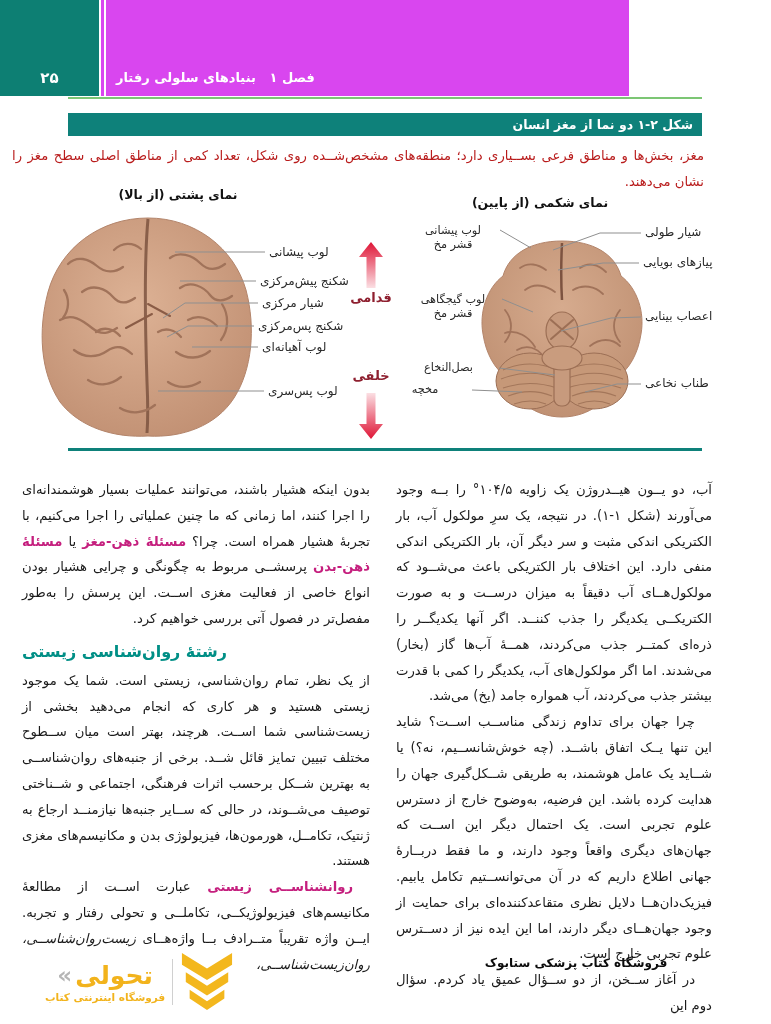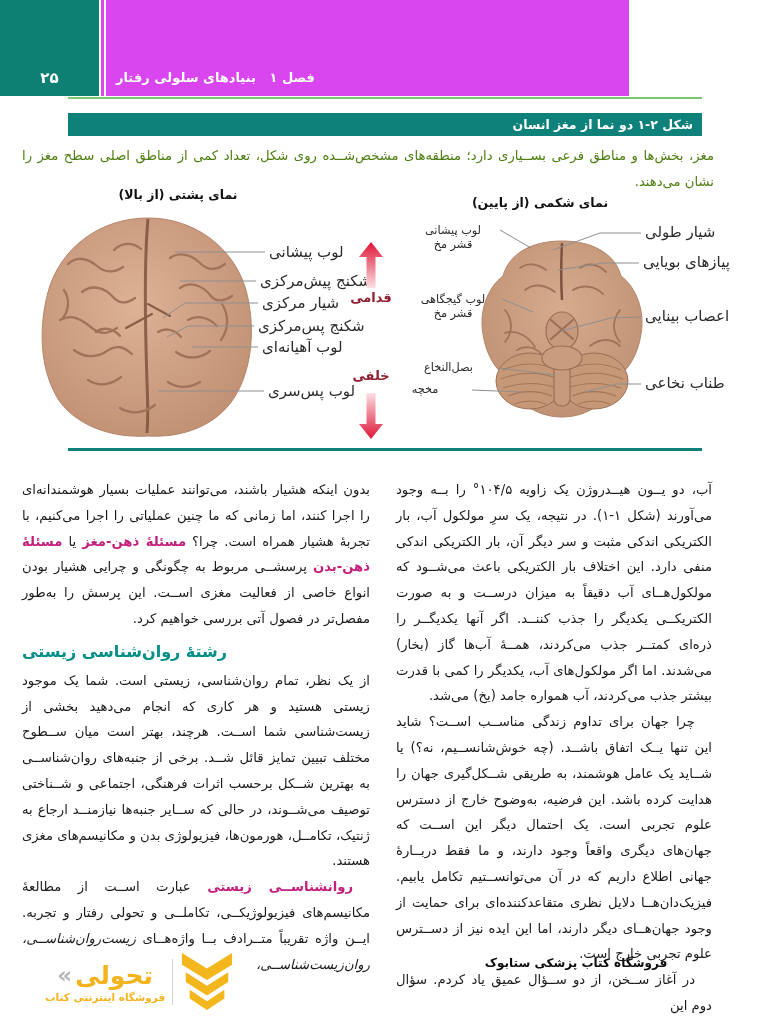--- a/index.html
+++ b/index.html
@@ -9,24 +9,24 @@
   
   .hdr{top:0;left:0;width:629px;height:96px;background:#d946ef}
   .hdr-block{top:0;left:0;width:99px;height:96px;background:#0d7f73}
   .hdr-num{left:0;width:99px;bottom:9px;text-align:center;color:#fff;font-weight:bold;font-size:15px}
   .hdr-sep{left:99px;top:0;height:96px;width:3px;border-left:2px solid #fff;border-right:2px solid #fff}
   .hdr-chapter{left:116px;bottom:11px;color:#fff;font-weight:bold;font-size:13px;white-space:nowrap;direction:rtl}
   .green-rule{left:68px;top:97px;width:634px;height:2px;background:#7cc674}
   
   .fig-bar{left:68px;top:113px;width:634px;height:23px;background:#0e817a;color:#fff;font-weight:bold;
            font-size:12.5px;line-height:23px;padding:0 9px;box-sizing:border-box}
-  .caption{left:22px;top:143px;width:692px;font-size:13.2px;line-height:26px;text-align:justify;color:#4d7c0f}
+  .caption{left:12px;top:143px;width:692px;font-size:13.2px;line-height:26px;text-align:justify;color:#b91c1c}
   .fig{left:0;top:185px;width:771px;height:263px}
   .fig .ttl{position:absolute;font-weight:bold;font-size:12.5px;color:#111;text-align:center;white-space:nowrap;width:180px}
-  .lbl{position:absolute;font-size:15px;color:#2a2a2a;white-space:nowrap;line-height:13px}
+  .lbl{position:absolute;font-size:12px;color:#2a2a2a;white-space:nowrap;line-height:13px}
   .lbl2{position:absolute;font-size:11.3px;color:#2a2a2a;text-align:center;line-height:14px}
   .dir-lbl{position:absolute;font-weight:bold;font-size:13px;color:#8e1f2f;text-align:center;width:54px}
   .rule2{left:68px;top:448px;width:634px;height:3px;background:#0e817a}
   
   .col{top:477px}
   .colL{left:22px;width:348px}
   .colR{left:396px;width:316px}
   .col p{margin:0;font-size:13.2px;line-height:25.8px;text-align:justify;color:#1a1a1a}
   .indent{text-indent:17px}
   .magenta{color:#c51f7e;font-weight:bold}

